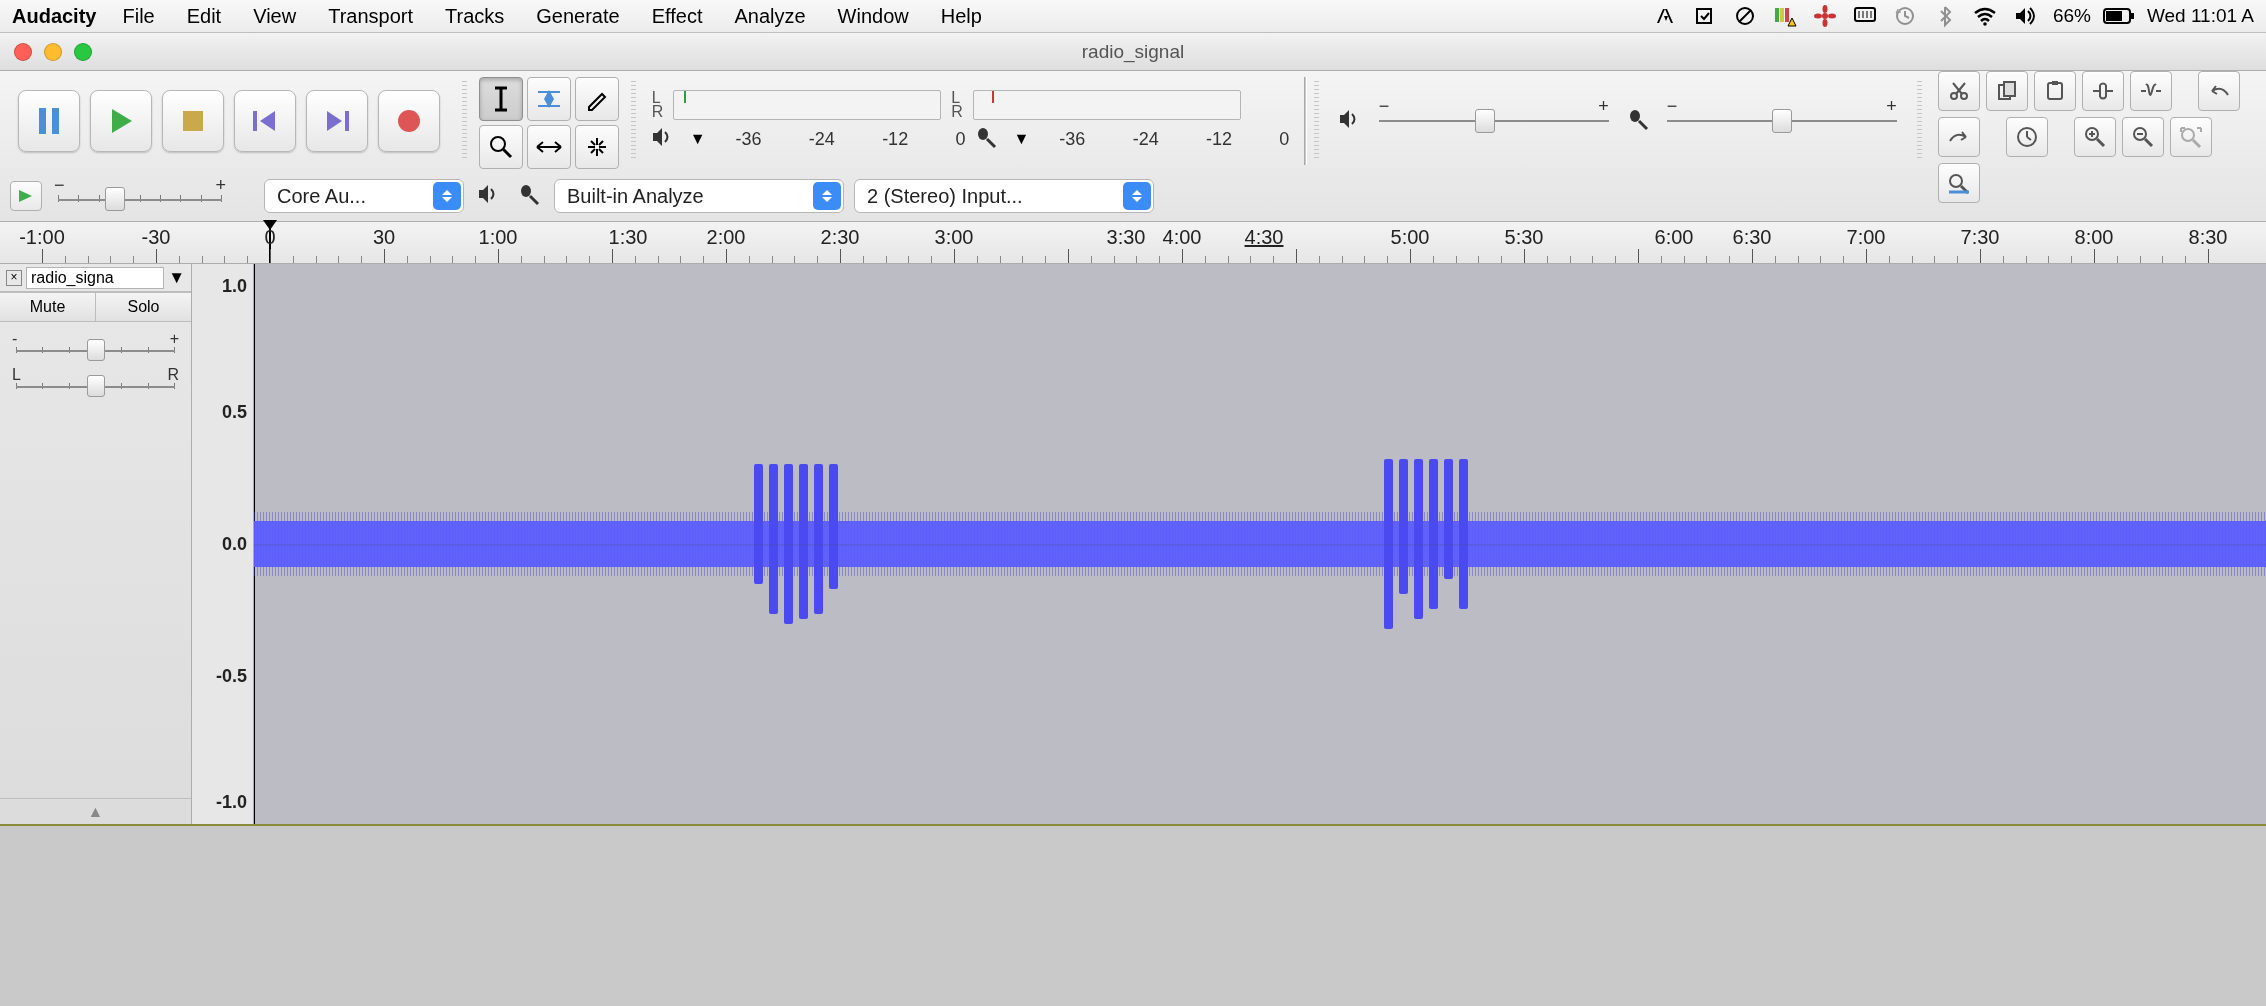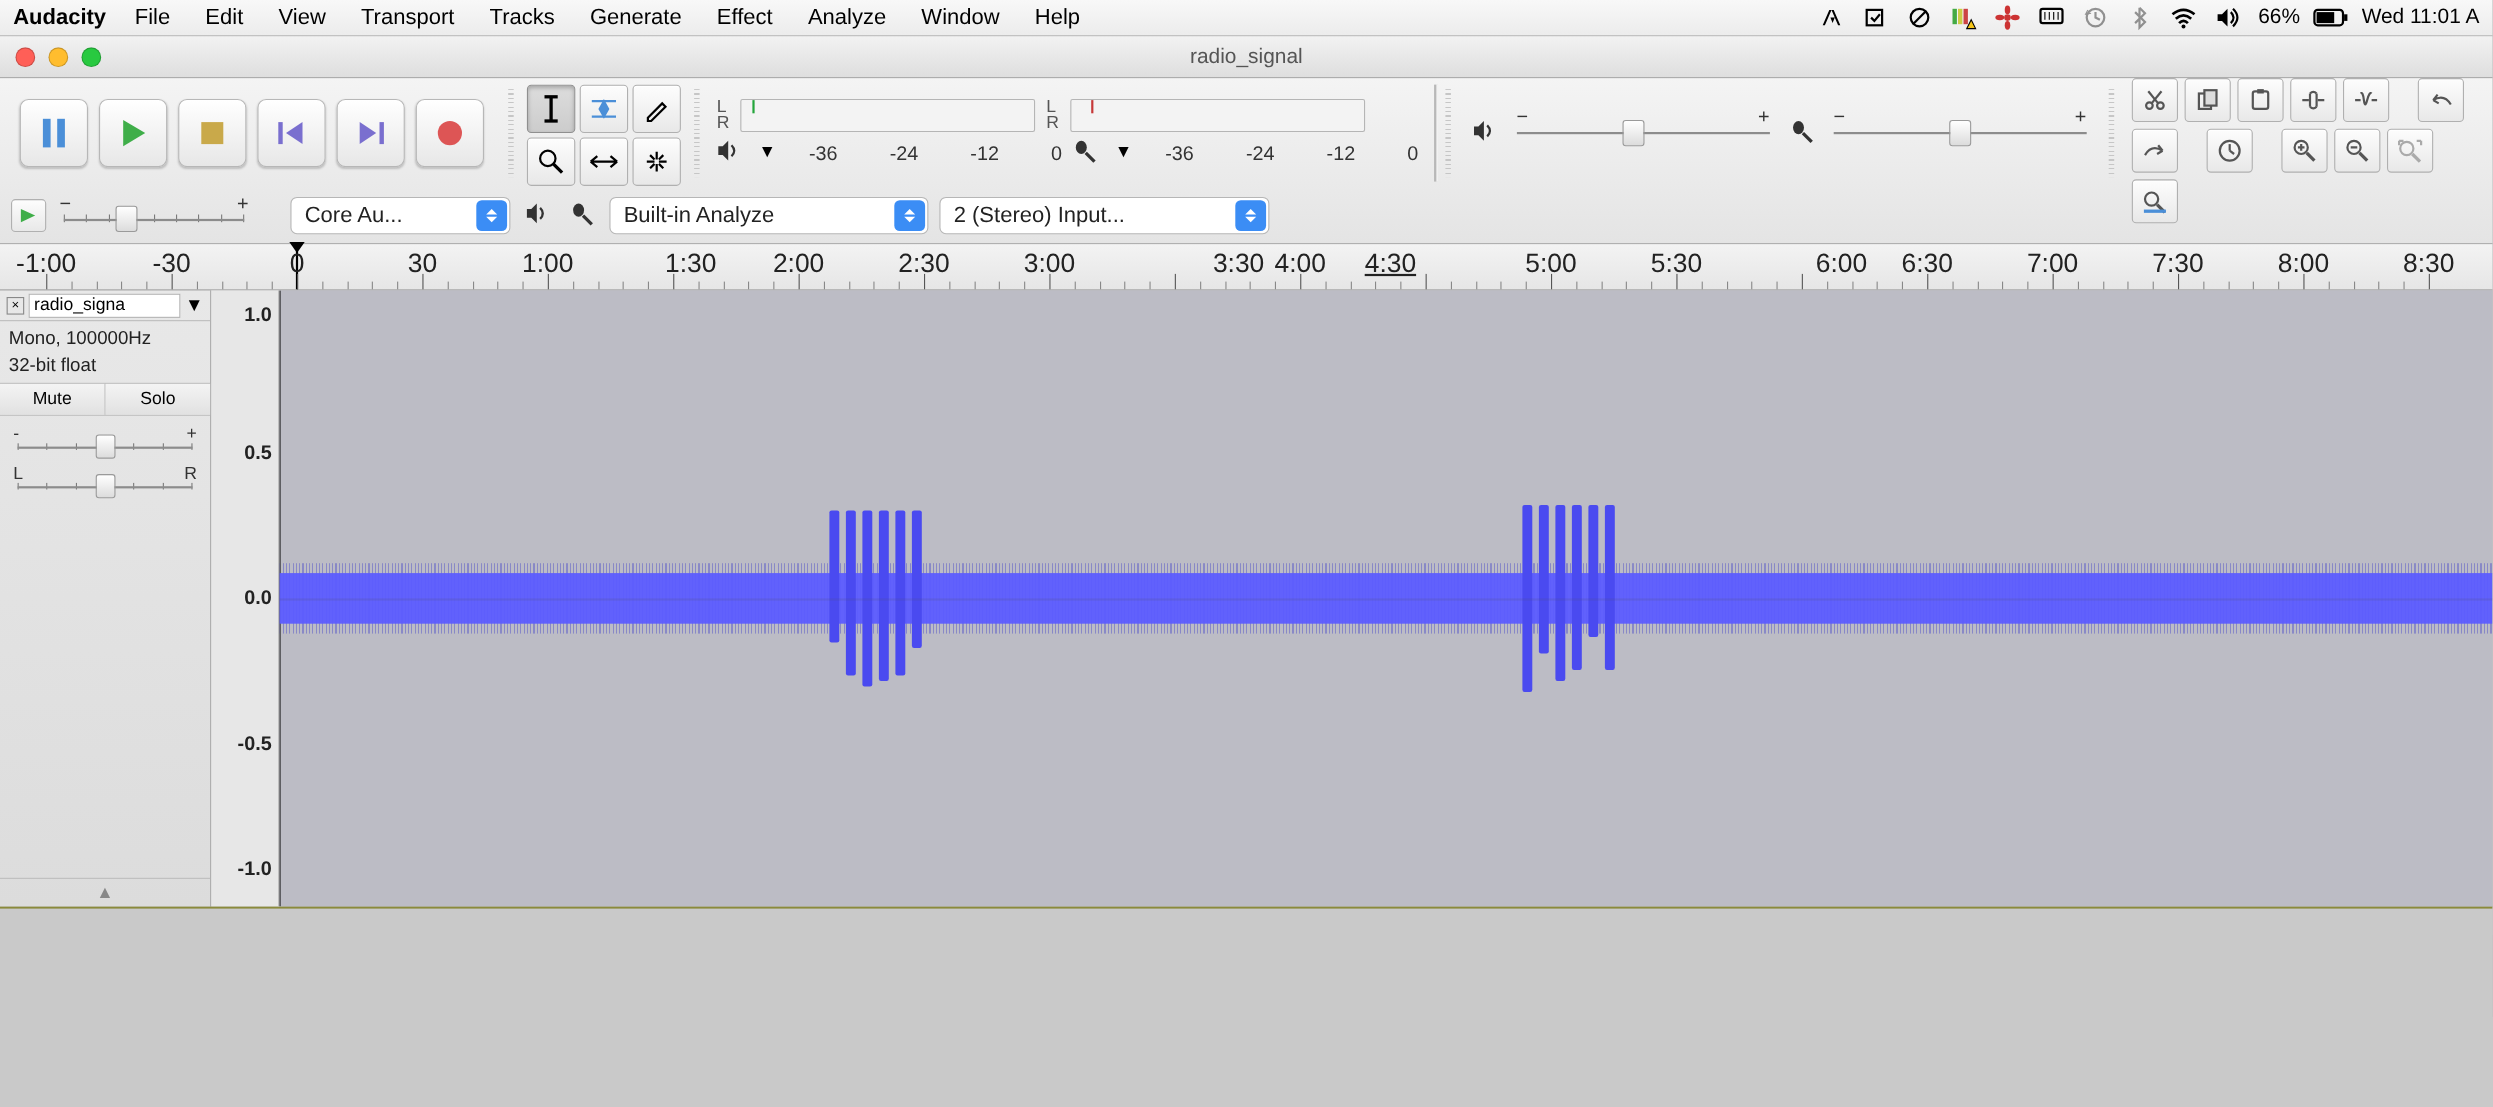--- a/index.html
+++ b/index.html
@@ -69,21 +69,21 @@
 
 .select-mac { height: 34px; background: #fff; border: 1px solid #b6b6b6; border-radius: 6px; display: flex; align-items: center; padding: 0 34px 0 12px; font-size: 20px; color: #222; position: relative; cursor: pointer; }
 .select-mac .arrows { position: absolute; right: 2px; top: 2px; bottom: 2px; width: 28px; background: #3b8df5; border-radius: 5px; display: flex; flex-direction: column; align-items: center; justify-content: center; gap: 2px; }
 .select-mac .arrows::before, .select-mac .arrows::after { content: ""; width: 0; height: 0; border-left: 5px solid transparent; border-right: 5px solid transparent; }
 .select-mac .arrows::before { border-bottom: 5px solid #fff; }
 .select-mac .arrows::after { border-top: 5px solid #fff; }
 
 .speaker-ico, .mic-ico { padding: 0 4px; }
 
 
-.ruler { height: 42px; background: linear-gradient(#f3f3f3,#e6e6e6); border-bottom: 1px solid #adadad; position: relative; font-size: 24px; color: #222; }
+.ruler { height: 42px; background: linear-gradient(#f3f3f3,#e6e6e6); border-bottom: 1px solid #adadad; position: relative; font-size: 20px; color: #222; }
 .ruler .lbl { position: absolute; top: 4px; transform: translateX(-50%); }
 .ruler .major { position: absolute; bottom: 0; width: 1px; height: 14px; background: #555; }
 .ruler .minor { position: absolute; bottom: 0; width: 1px; height: 7px; background: #888; }
 .ruler .cursor { position: absolute; top: 0; bottom: 0; width: 2px; background: #000; left: 269px; }
 .ruler .cursor::before { content:""; position:absolute; top:-2px; left:-6px; width:0; height:0; border-left:7px solid transparent; border-right:7px solid transparent; border-top:10px solid #000;}
 
 
 .track-area { display: flex; height: 560px; background: #c0c0c0; }
 .track-head { width: 192px; background: linear-gradient(#e8e8e8,#dcdcdc); border-right: 1px solid #adadad; display: flex; flex-direction: column; }
 .track-title { display: flex; align-items: center; height: 28px; border-bottom: 1px solid #bdbdbd; font-size: 17px; padding: 0 6px; gap: 4px; }
@@ -637,24 +637,20 @@
     <div class="major" style="left: 2208px;"></div>
   </div>
 
 <div class="track-area">
   <div class="track-head">
     <div class="track-title">
       <span class="x">×</span>
       <span class="nm">radio_signa</span>
       <span class="dd">▼</span>
     </div>
-    <div class="track-meta">
-      <div>Mono, 100000Hz</div>
-      <div>32-bit float</div>
-    </div>
     <div class="ms-btns">
       <button>Mute</button>
       <button>Solo</button>
     </div>
     <div class="track-sliders">
       <div class="tslider">
         <span class="tl l">-</span>
           <span class="tl r">+</span>
         <div class="tk">
             <span></span>
@@ -685,21 +681,21 @@
       </div>
     </div>
     <div class="collapse">▲</div>
   </div>
 
   <div class="vscale" id="vscale">
       <div class="vl" style="top: 22px;">1.0</div>
       <div class="vl" style="top: 148px;">0.5</div>
       <div class="vl" style="top: 280px;">0.0</div>
       <div class="vl" style="top: 412px;">-0.5</div>
-      <div class="vl" style="top: 526px;">-1.0</div>
+      <div class="vl" style="top: 538px;">-1.0</div>
     </div>
 
   <div class="waveform">
     <div class="playhead"></div>
     <div class="noise"></div>
     <div class="band"></div>
     <div class="burst" style="left:500px">
         <span></span>
         <span></span>
         <span></span>

